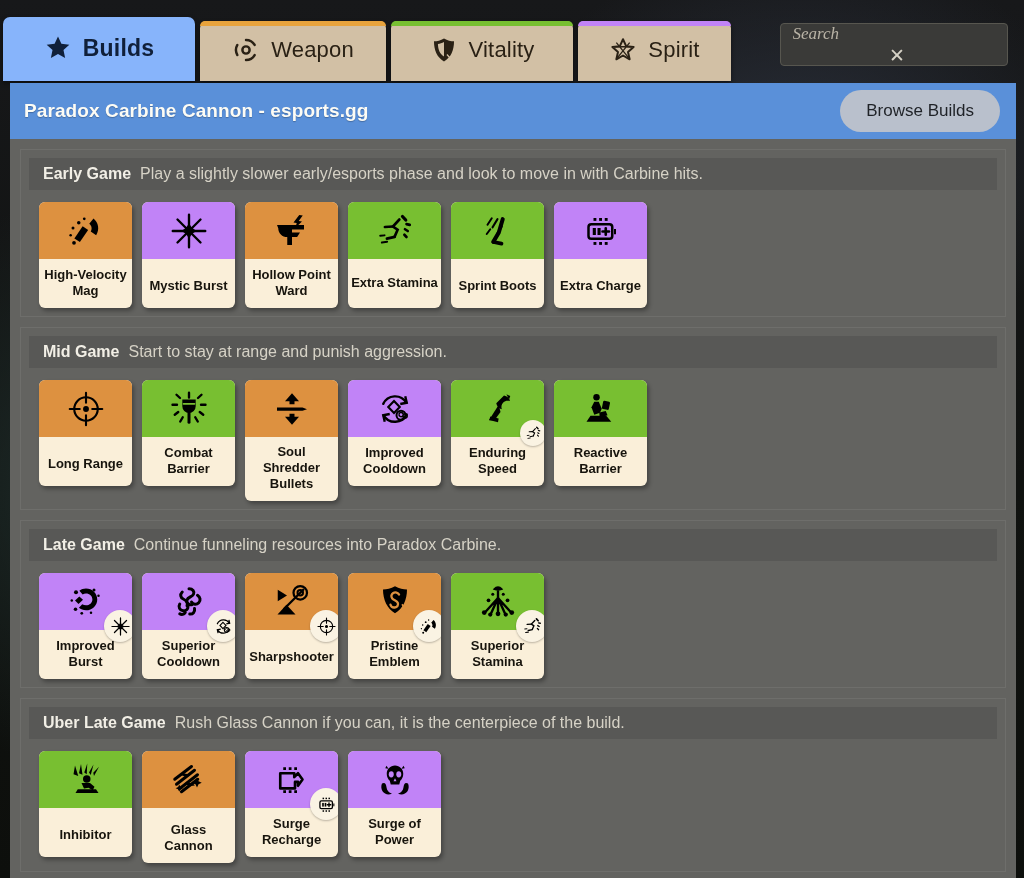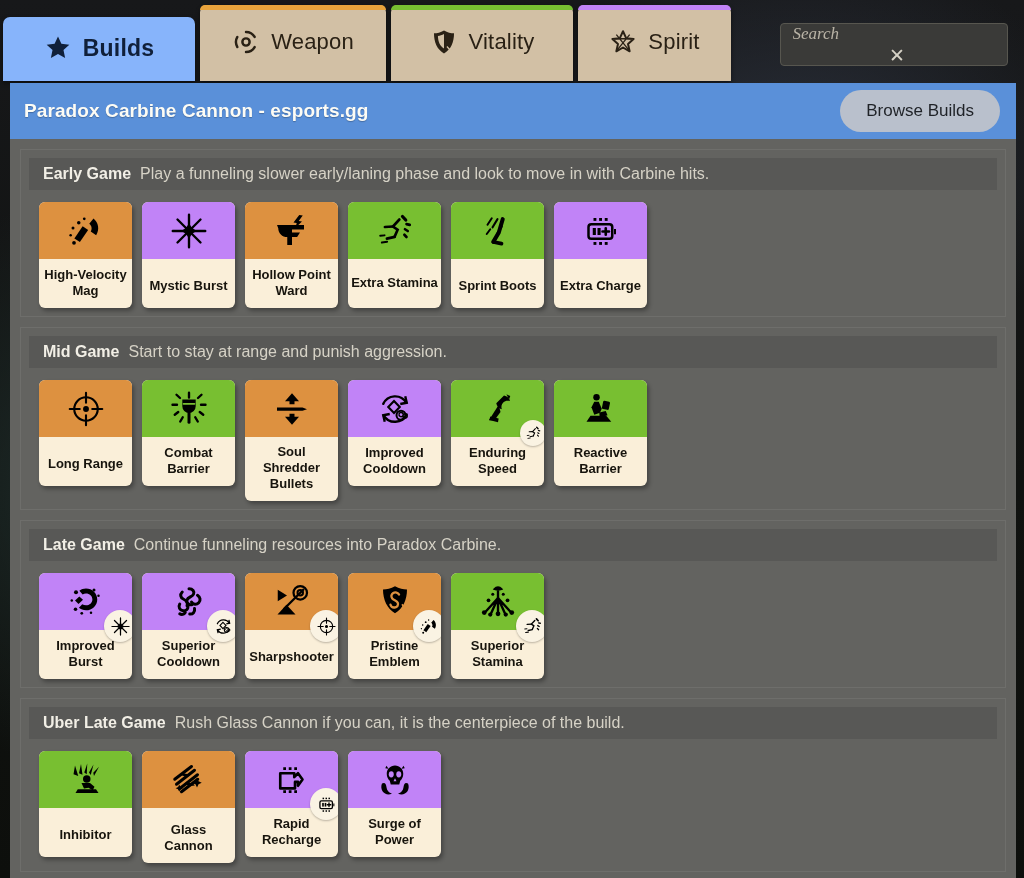--- a/index.html
+++ b/index.html
@@ -43,21 +43,21 @@
     width: 1016px;
     height: 62px;
     display: flex;
     align-items: flex-end;
     gap: 5px;
     padding-left: 3px;
   }
 
   .tab {
     position: relative;
-    height: 76px;
+    height: 60px;
     display: flex;
     align-items: center;
     justify-content: center;
     gap: 11px;
     border-radius: 7px 7px 0 0;
     background: #d2c0a5;
     color: #2a2115;
     font-size: 22px;
     padding: 0 20px 2px 20px;
     box-shadow: 0 2px 4px rgba(0,0,0,.5);
@@ -317,21 +317,21 @@
 
   <div class="header">
     <span class="header-title">Paradox Carbine Cannon - esports.gg</span>
     <button class="browse-btn">Browse Builds</button>
   </div>
 
   <div class="content" id="sections">
       <div class="section">
         <div class="section-header">
           <span class="section-name">Early Game</span>
-          <span class="section-desc">Play a funneling slower early/laning phase and look to move in with Carbine hits.</span>
+          <span class="section-desc">Play a slightly slower early/esports phase and look to move in with Carbine hits.</span>
         </div>
         <div class="items-row">
           <div class="item">
             <div class="item-art art-weapon">
               <span class="item-glyph">
                 <svg viewBox="0 0 32 32" fill="currentColor">
                   <path d="M22 6c4 3.2 5 9 2.1 13.3l-4.3-2.9c1.3-2.1.8-4.8-1.2-6.3z"></path>
                   <path d="M13.3 12.2l4.4 2.9-6.6 9.7-4.4-2.9z"></path>
                   <circle cx="6.4" cy="25.4" r="1.5"></circle>
                   <circle cx="10.2" cy="9.4" r="1.4"></circle>
@@ -722,21 +722,21 @@
                       <rect x="14.5" y="5.6" width="2.3" height="2.3"></rect>
                       <rect x="19" y="5.6" width="2.3" height="2.3"></rect>
                       <rect x="10" y="24.8" width="2.3" height="2.3"></rect>
                       <rect x="14.5" y="24.8" width="2.3" height="2.3"></rect>
                       <rect x="19" y="24.8" width="2.3" height="2.3"></rect>
                     </g>
                   </svg>
                 </span>
               </span>
             </div>
-            <div class="item-name">Rapid Recharge</div>
+            <div class="item-name">Surge Recharge</div>
           </div>
           <div class="item">
             <div class="item-art art-spirit">
               <span class="item-glyph">
                 <svg viewBox="0 0 32 32" fill="currentColor">
                   <path d="M16 4.4c3.8 0 6.6 2.9 6.6 6.5 0 2.6-1 4.2-2.4 5.6l-.8 3h-6.8l-.8-3c-1.4-1.4-2.4-3-2.4-5.6 0-3.6 2.8-6.5 6.6-6.5z"></path>
                   <ellipse cx="13" cy="11.4" rx="2" ry="2.5" fill="#c183f7"></ellipse>
                   <ellipse cx="19" cy="11.4" rx="2" ry="2.5" fill="#c183f7"></ellipse>
                   <path d="M16 14.6l1.2 2.4h-2.4z" fill="#c183f7"></path>
                   <path d="M7 18.4c1.4 0 2 1.6 2.2 3.4.3 2.6 1.8 4.4 4.4 5-2.6 1.4-6 .7-7.6-1.8-1.2-1.9-1.2-4.4-.4-6.2z"></path>

